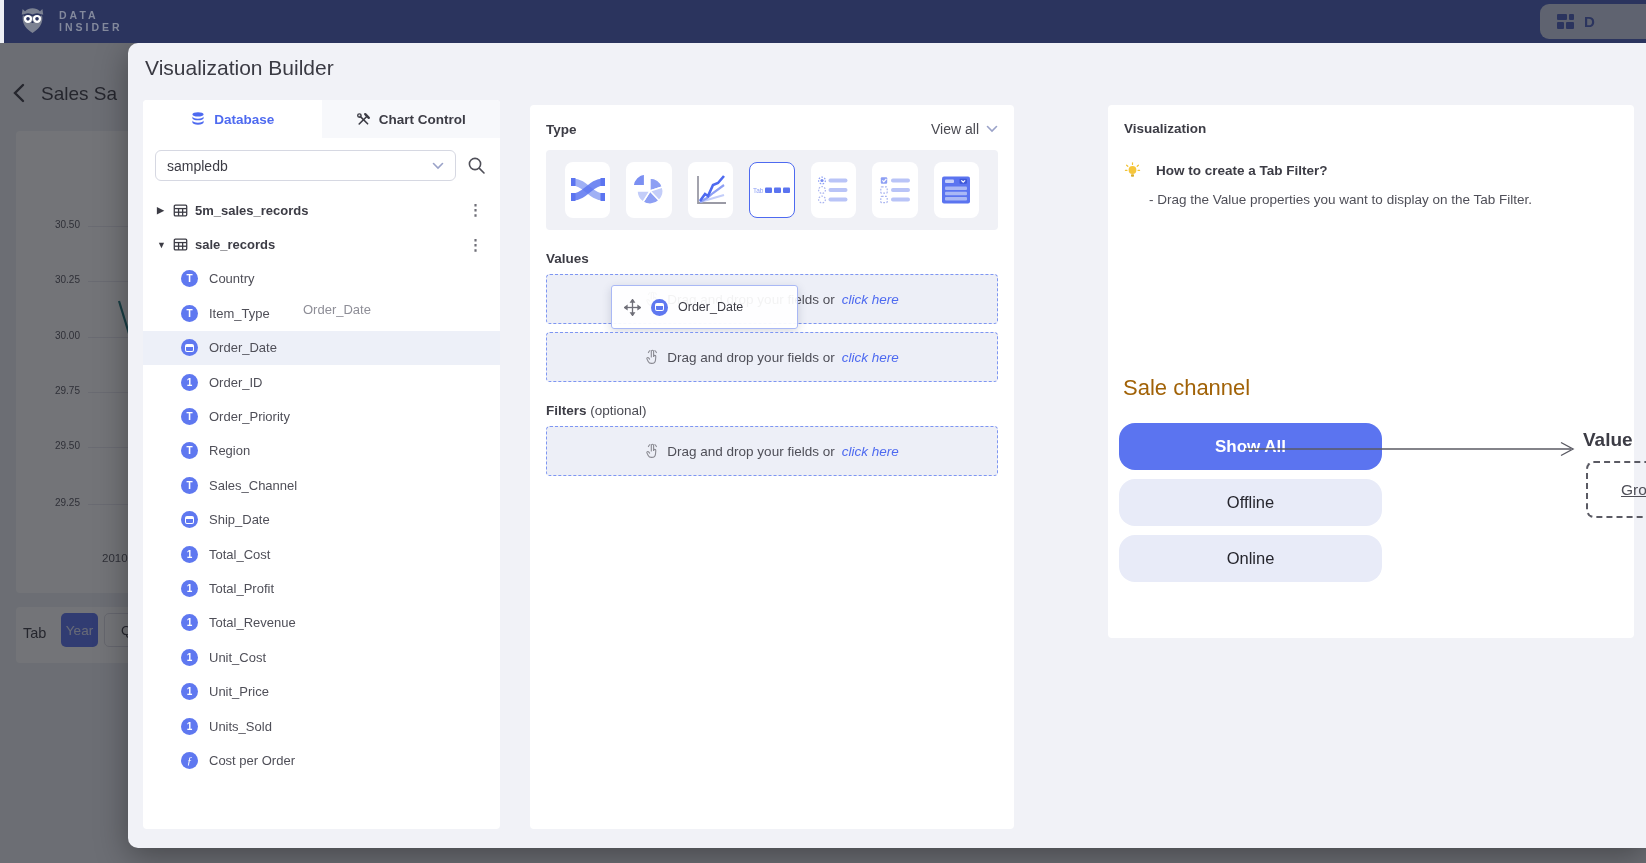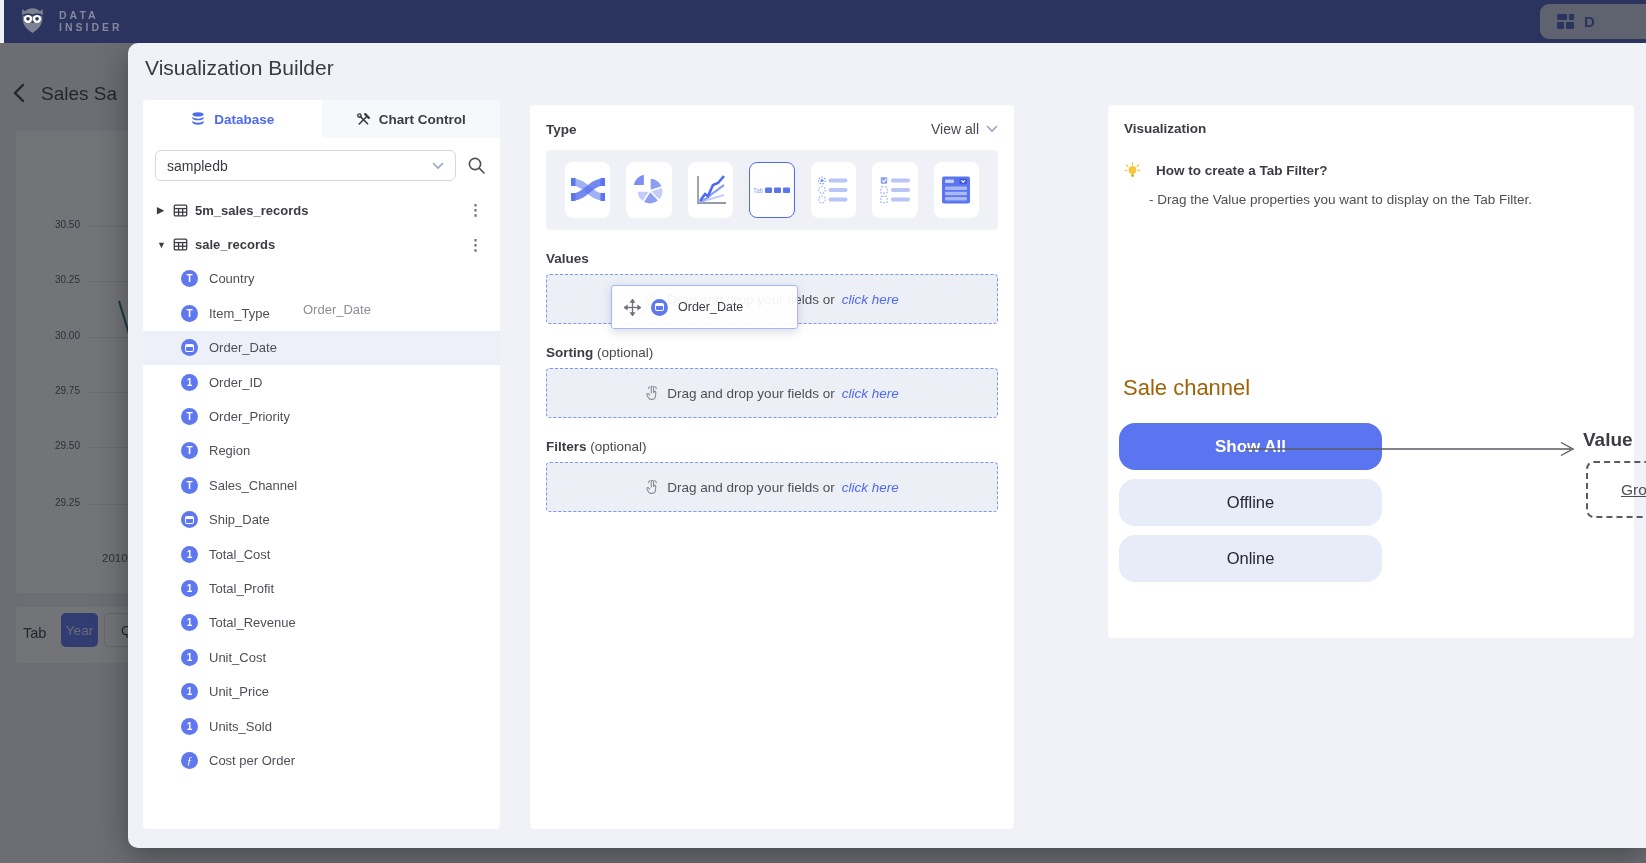--- a/index.html
+++ b/index.html
@@ -424,24 +424,20 @@
               <polygon points="16.5,8.5 14,6.8 14,10.2"></polygon>
           </svg>
         </span>
         <span class="badge" style="margin-right:0">
             <span class="cal"></span>
           </span>
         <span>Order_Date</span>
       </div>
     </div>
 
-    <div class="sec-label cp-label">
-      <span>Sorting</span>
-      <span class="opt">(optional)</span>
-    </div>
     <div class="dropzone">
       <span style="display:flex;">
         <svg width="15" height="16" viewBox="0 0 15 16" fill="none" stroke="#8a8a92" stroke-width="1.1" stroke-linecap="round">
           <path d="M6.3 8 V2.4 a1.15 1.15 0 0 1 2.3 0 V7.4"></path>
           <path d="M8.6 7.4 a1.1 1.1 0 0 1 2.2 .2 l-.3 3.4 a3.7 3.7 0 0 1 -3.7 3.4 h-.5 a3.5 3.5 0 0 1 -3.1-1.9 l-1.3-2.6 a1 1 0 0 1 1.7-1 l1 1.2"></path>
           <path d="M3.4 3.6 a4.2 4.2 0 0 1 1.5-2"></path>
             <path d="M11.4 3.6 a4.2 4.2 0 0 0 -1.5-2"></path>
         </svg>
       </span>
       <span>Drag and drop your fields or</span>

